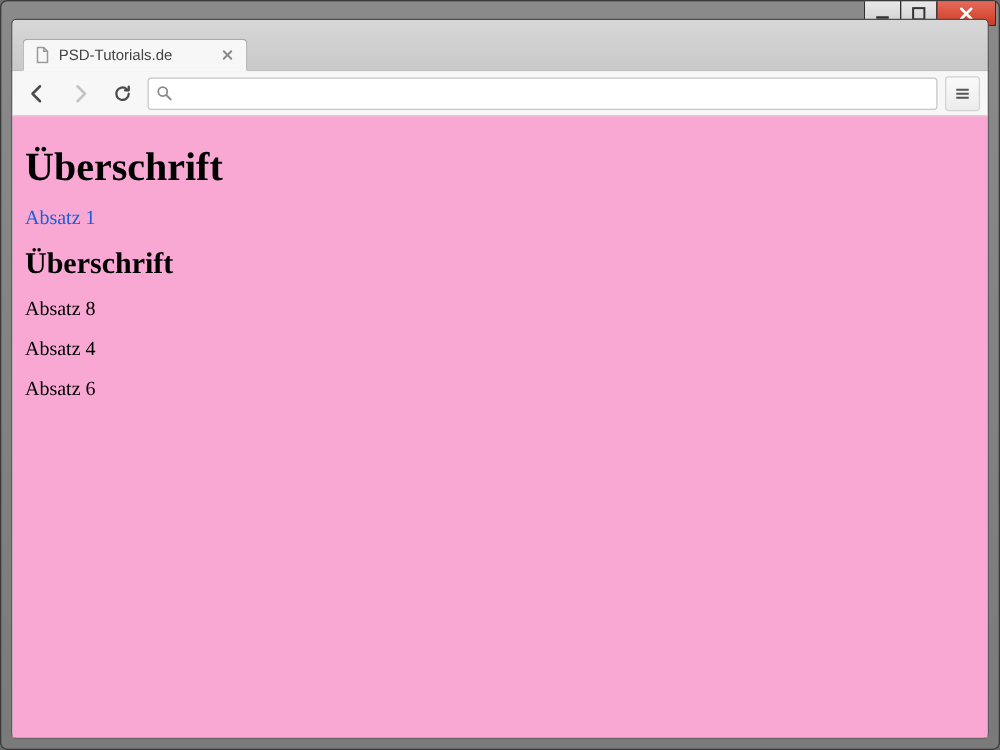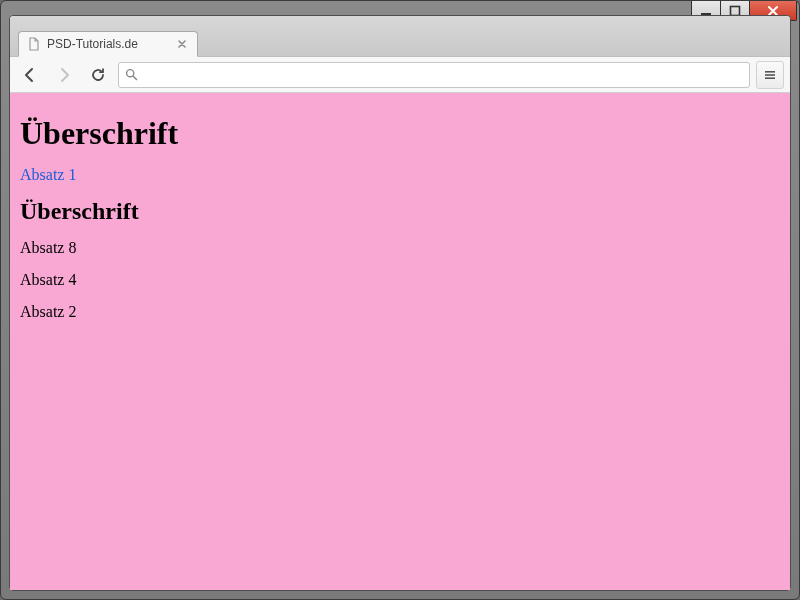--- a/index.html
+++ b/index.html
@@ -222,17 +222,17 @@
       </div>
     </div>
 
     <div class="viewport">
       <div class="page">
         <h1>Überschrift</h1>
         <p class="link">Absatz 1</p>
         <h2>Überschrift</h2>
         <p>Absatz 8</p>
         <p>Absatz 4</p>
-        <p>Absatz 2</p>
+        <p>Absatz 6</p>
       </div>
     </div>
   </div>
 </div>
 
 </body></html>

